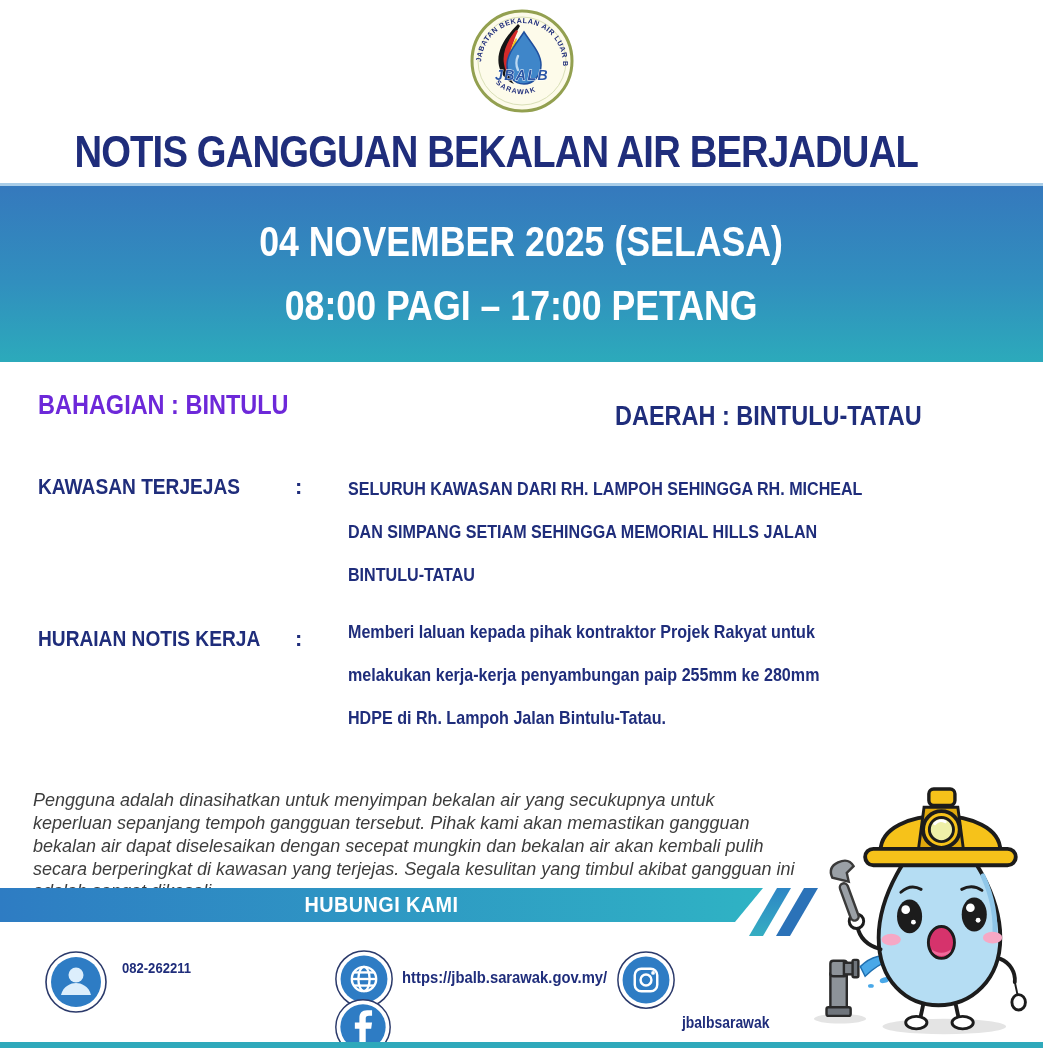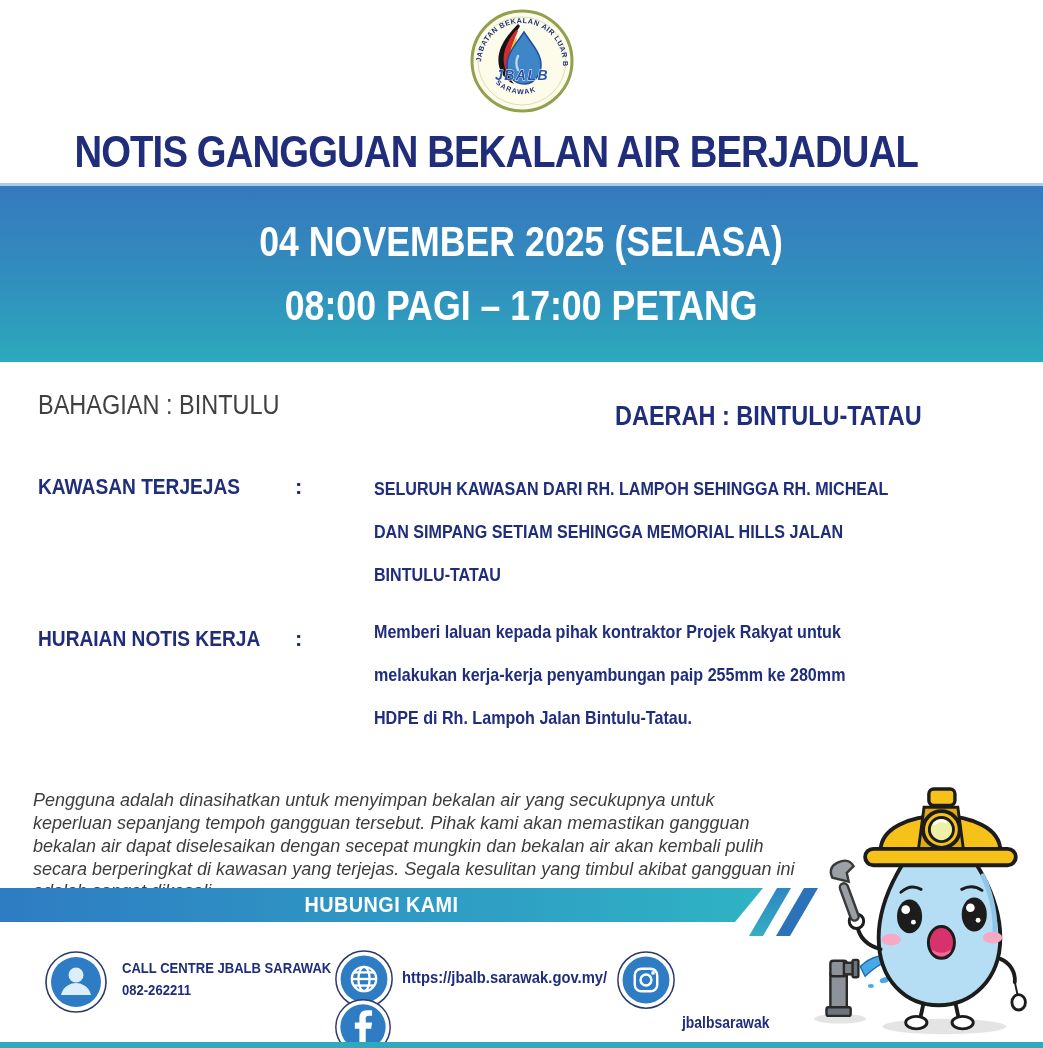--- a/index.html
+++ b/index.html
@@ -23,27 +23,27 @@
   
   .banner {
     position:absolute; top:183px; left:0; width:100%; height:179px;
     background:linear-gradient(180deg,#3579bd 0%,#318fbe 55%,#2caabb 100%);
     border-top:3px solid #a9cde8;
     display:flex; flex-direction:column; align-items:center; justify-content:center; gap:16px;
   }
   .banner .line { font-weight:bold; font-size:42px; color:#ffffff; letter-spacing:0; }
 
   
-  .bahagian { position:absolute; top:390px; left:38px; font-weight:normal; font-size:27px; color:#404040; }
+  .bahagian { position:absolute; top:390px; left:38px; font-weight:bold; font-size:27px; color:#6d28d9; }
   .daerah   { position:absolute; top:401px; left:615px; font-weight:bold; font-size:27px; color:#1f2d7b; }
 
   
   .sec-label { position:absolute; left:38px;  font-weight:bold; font-size:22px;   color:#1f2d7b; }
   .sec-colon { position:absolute; left:295px; font-weight:bold; font-size:22px;   color:#1f2d7b; }
-  .sec-body  { position:absolute; left:374px; width:620px;text-decoration:underline; }
+  .sec-body  { position:absolute; left:348px; width:620px;text-decoration:underline; }
   .sec-body .bline { height:43px; font-weight:bold; font-size:18.5px; color:#1f2d7b; }
 
   
   .advisory {
     position:absolute; top:789px; left:33px; width:762px;
     font-style:italic; font-size:18px; line-height:1.27; color:#3d3d3d; font-weight:500;
   }
 
   
   .contact-bar {
@@ -148,21 +148,20 @@
 
   <div class="c-icon" style="top:950px;left:44px">
     <svg width="64" height="64" viewBox="0 0 64 64">
       <circle cx="32" cy="32" r="30" fill="#ffffff" stroke="#2b3a6b" stroke-width="1.6"></circle>
       <circle cx="32" cy="32" r="25" fill="#2e7cc4"></circle>
       <circle cx="32" cy="25" r="7.5" fill="#dceefc"></circle>
       <path d="M17,45 C19,36 27,33 32,33 C37,33 45,36 47,45 Z" fill="#dceefc"></path>
     </svg>
   </div>
   <div class="c-text cc-label">
-    <div><span class="condensed-l">CALL CENTRE JBALB SARAWAK</span></div>
     <div><span class="condensed-l">082-262211</span></div>
   </div>
 
   <div class="c-icon" style="top:949px;left:334px">
     <svg width="60" height="60" viewBox="0 0 64 64">
       <circle cx="32" cy="32" r="30" fill="#ffffff" stroke="#2b3a6b" stroke-width="1.6"></circle>
       <circle cx="32" cy="32" r="25" fill="#2e7cc4"></circle>
       <circle cx="32" cy="32" r="13" fill="none" stroke="#ffffff" stroke-width="2.5"></circle>
       <ellipse cx="32" cy="32" rx="6" ry="13" fill="none" stroke="#ffffff" stroke-width="2.5"></ellipse>
       <line x1="19" y1="32" x2="45" y2="32" stroke="#ffffff" stroke-width="2.5"></line>

